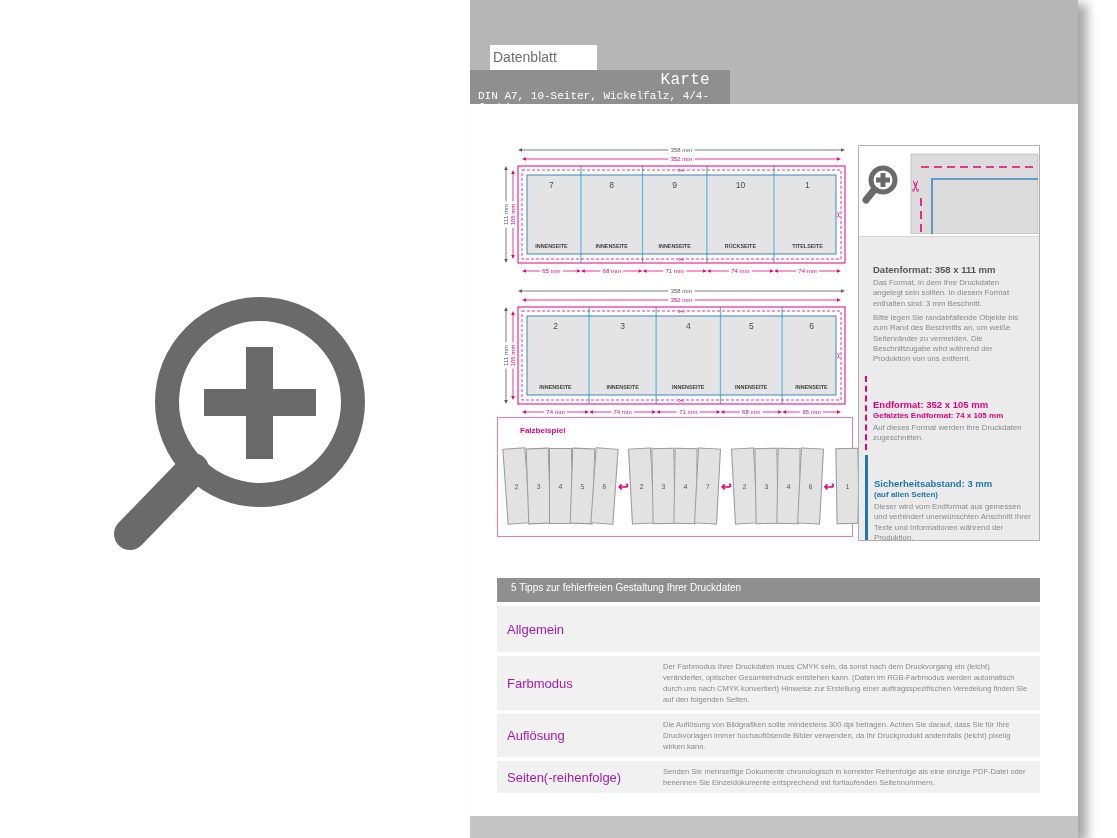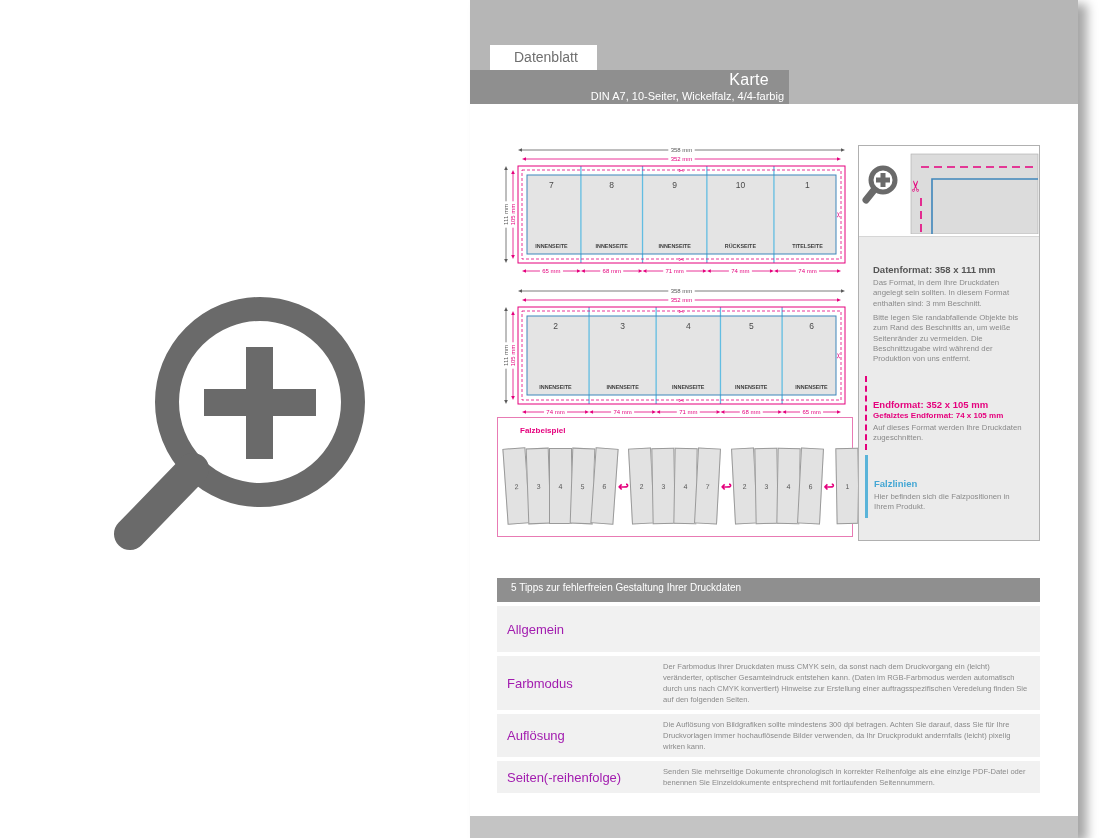--- a/index.html
+++ b/index.html
@@ -7,22 +7,22 @@
   .canvas{position:absolute; inset:0; background:#ffffff;}
 
   
   .big-magnifier{position:absolute; left:100px; top:262px; width:310px; height:310px;}
 
   
   .sheet{position:absolute; left:470px; top:0; width:608px; height:838px; background:#ffffff;
          box-shadow:9px 4px 10px rgba(0,0,0,0.35);}
   .top-band{position:absolute; left:0; top:0; width:608px; height:104px; background:#b6b6b6;}
   .tab{position:absolute; left:20px; top:45px; width:107px; height:25px; background:#ffffff;}
-  .tab span{display:block; padding:4px 0 0 24px; font-size:14px; color:#6f6f6f;}
-  .title-bar{position:absolute; left:0; top:70px; width:319px; height:34px; background:#8f8f8f; color:#ffffff;}
+  .tab span{display:block; padding:4px 0 0 3px; font-size:14px; color:#6f6f6f;}
+  .title-bar{position:absolute; left:0; top:70px; width:260px; height:34px; background:#8f8f8f; color:#ffffff;font-family:Liberation Mono, monospace;}
   .title-bar .product{position:absolute; right:20px; top:1px; font-size:16px; letter-spacing:.3px;}
   .title-bar .subtitle{position:absolute; right:5px; top:20px; font-size:11px;padding-left:8px;}
   .footer-band{position:absolute; left:0; bottom:0; width:608px; height:22px; background:#c4c4c4;}
 
   
   .diagram-svg{position:absolute; left:30px;}
   #diagram-0{top:140px;}
   #diagram-1{top:281px;}
 
   
@@ -269,20 +269,25 @@
           <div class="section accent-none">
             <div class="sec-title" style="color: rgb(85, 85, 85);">Datenformat: 358 x 111 mm</div>
             <div class="sec-p">Das Format, in dem Ihre Druckdaten angelegt sein sollten. In diesem Format enthalten sind: 3 mm Beschnitt.</div>
             <div class="sec-p">Bitte legen Sie randabfallende Objekte bis zum Rand des Beschnitts an, um weiße Seitenränder zu vermeiden. Die Beschnittzugabe wird während der Produktion von uns entfernt.</div>
           </div>
           <div class="section accent-magenta-dashed">
             <div class="sec-title" style="color: rgb(229, 0, 125);">Endformat: 352 x 105 mm</div>
             <div class="sec-subtitle" style="color: rgb(229, 0, 125);">Gefalztes Endformat: 74 x 105 mm</div>
             <div class="sec-p">Auf dieses Format werden Ihre Druckdaten zugeschnitten.</div>
           </div>
+          <div class="section accent-blue">
+            <div class="sec-title" style="color: rgb(33, 118, 174);">Sicherheitsabstand: 3 mm</div>
+            <div class="sec-subtitle" style="color: rgb(33, 118, 174);">(auf allen Seiten)</div>
+            <div class="sec-p">Dieser wird vom Endformat aus gemessen und verhindert unerwünschten Anschnitt Ihrer Texte und Informationen während der Produktion.</div>
+          </div>
           <div class="section accent-cyan">
             <div class="sec-title" style="color: rgb(69, 167, 212);">Falzlinien</div>
             <div class="sec-p">Hier befinden sich die Falzpositionen in Ihrem Produkt.</div>
           </div>
         </div>
     </div>
 
     <div class="tips-header">
       <span>5 Tipps zur fehlerfreien Gestaltung Ihrer Druckdaten</span>
     </div>

